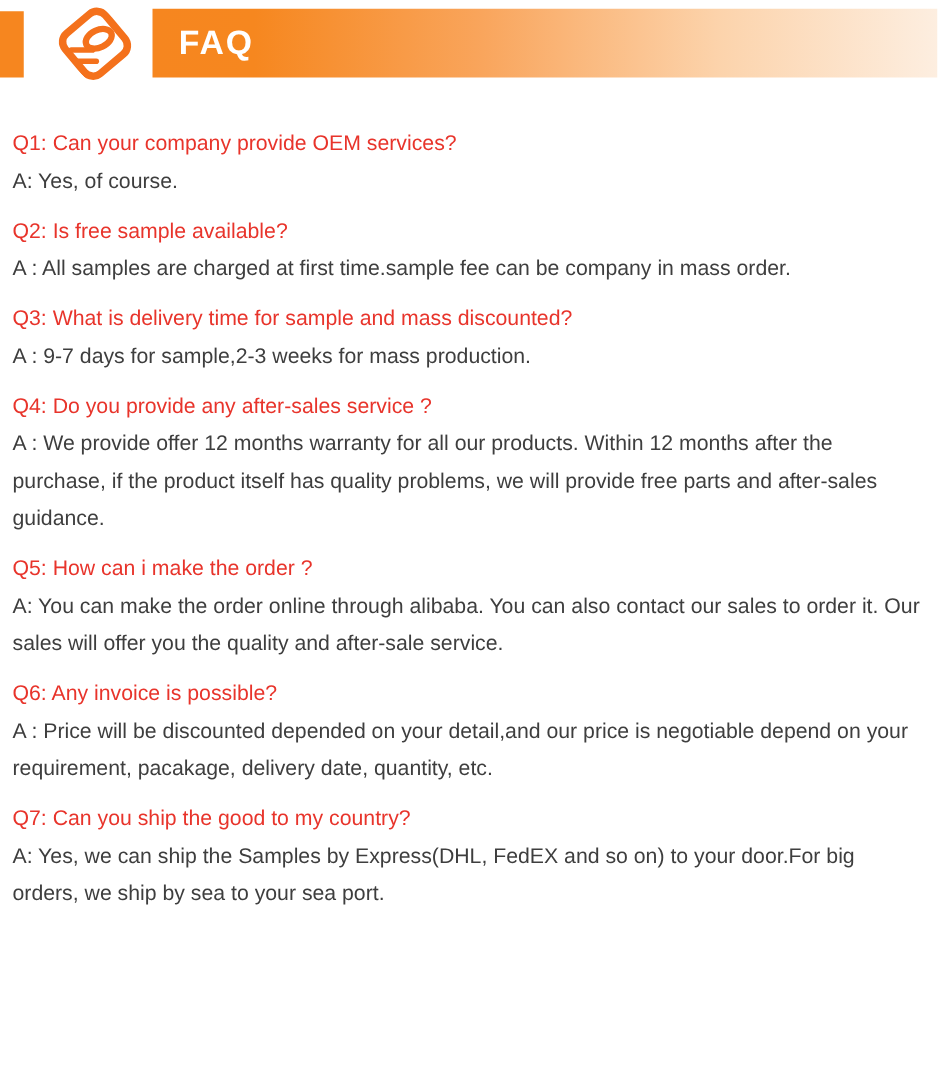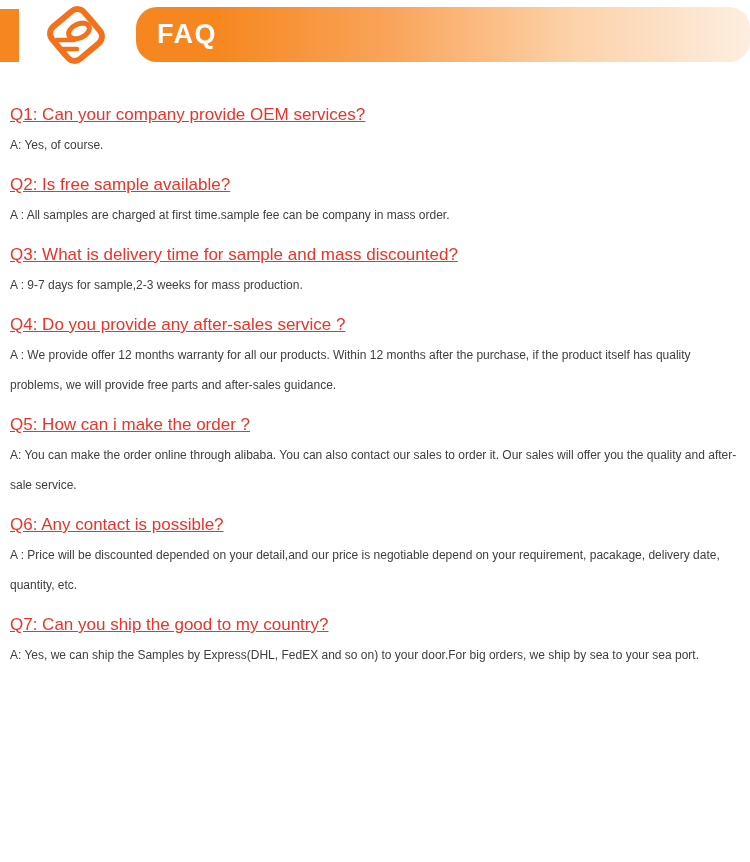--- a/index.html
+++ b/index.html
@@ -30,33 +30,32 @@
   }
   .logo {
     position: absolute;
     left: 43px;
     top: 2px;
     width: 66px;
     height: 66px;
   }
   .banner {
     position: absolute;
-    left: 136px;
+    left: 122px;
     top: 7px;
     right: 0;
     height: 55px;
     background: linear-gradient(to right,
       #f6861f 0%,
       #f6871f 13%,
       #f9a55c 42%,
       #fcd3ab 72%,
       #fdeee0 100%);
     display: flex;
     align-items: flex-end;
-    border-radius: 21px;
   }
   .banner-title {
     color: #ffffff;
     font-size: 27px;
     font-weight: bold;
     letter-spacing: 1.5px;
     padding-left: 21px;
     line-height: 55px;
   }
   
@@ -66,26 +65,25 @@
   }
   .faq-item {
     margin-bottom: 10px;
   }
   .question {
     margin: 0;
     color: #e8342b;
     font-size: 17px;
     font-weight: normal;
     line-height: 30px;
-    text-decoration: underline;
   }
   .answer {
     margin: 0;
     color: #3e3e3e;
-    font-size: 12px;
+    font-size: 17px;
     line-height: 30px;
   }
 </style>
 </head>
 <body>
 
 <header class="header">
   <div class="left-square"></div>
 
   <span class="logo">
@@ -129,21 +127,21 @@
     <h2 class="question">Q4: Do you provide any after-sales service ?</h2>
     <p class="answer">A : We provide offer 12 months warranty for all our products. Within 12 months after the purchase, if the product itself has quality problems, we will provide free parts and after-sales guidance.</p>
   </section>
 
   <section class="faq-item">
     <h2 class="question">Q5: How can i make the order ?</h2>
     <p class="answer">A: You can make the order online through alibaba. You can also contact our sales to order it. Our sales will offer you the quality and after-sale service.</p>
   </section>
 
   <section class="faq-item">
-    <h2 class="question">Q6: Any contact is possible?</h2>
+    <h2 class="question">Q6: Any invoice is possible?</h2>
     <p class="answer">A : Price will be discounted depended on your detail,and our price is negotiable depend on your requirement, pacakage, delivery date, quantity, etc.</p>
   </section>
 
   <section class="faq-item">
     <h2 class="question">Q7: Can you ship the good to my country?</h2>
     <p class="answer">A: Yes, we can ship the Samples by Express(DHL, FedEX and so on) to your door.For big orders, we ship by sea to your sea port.</p>
   </section>
 
 </main>
 

